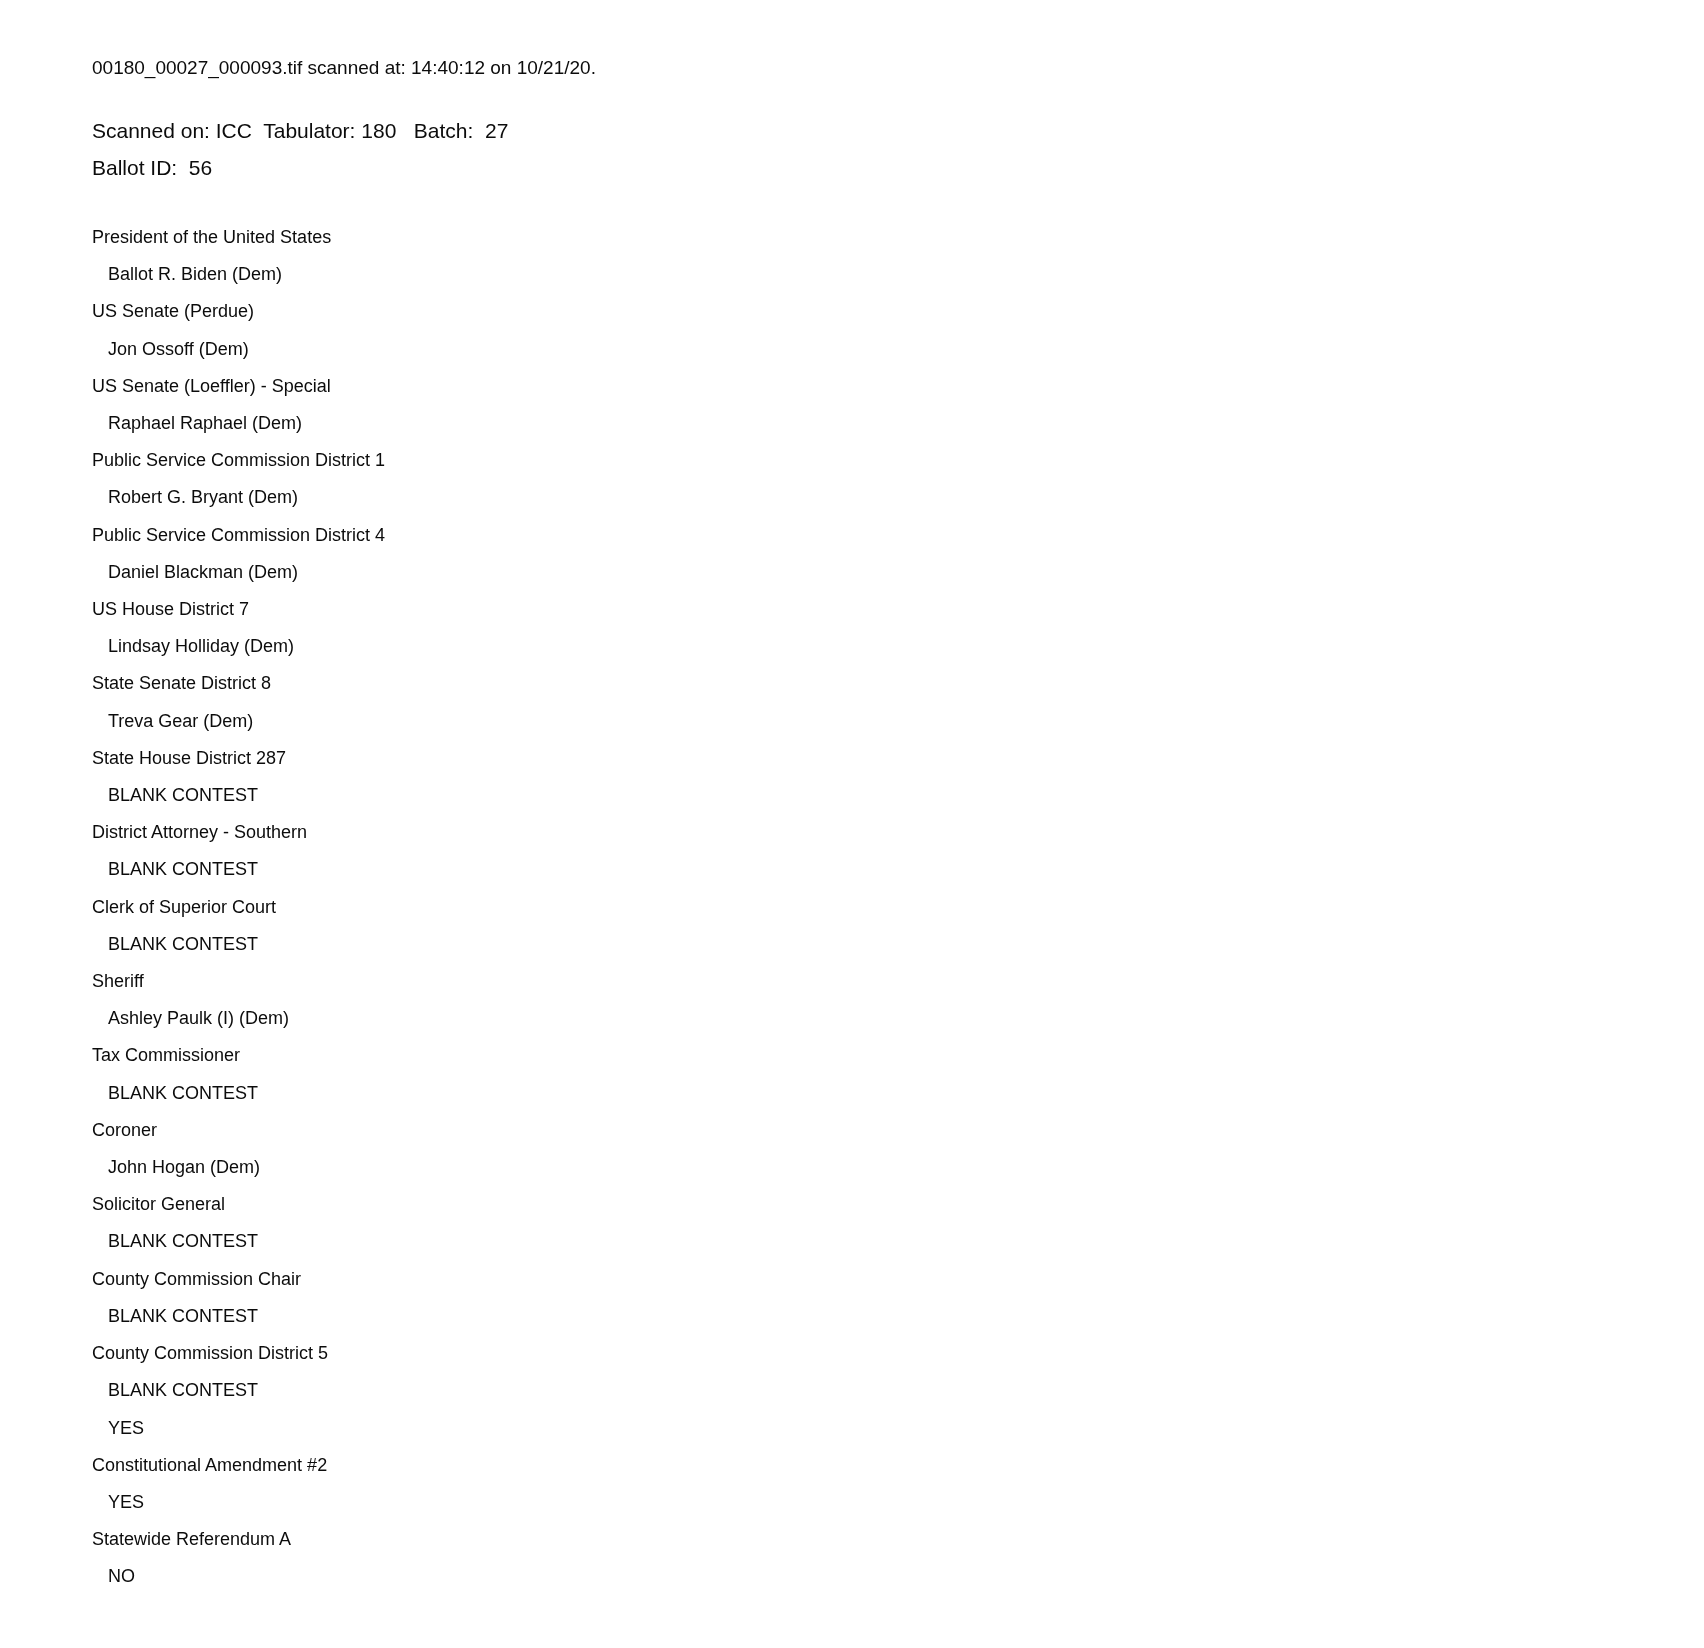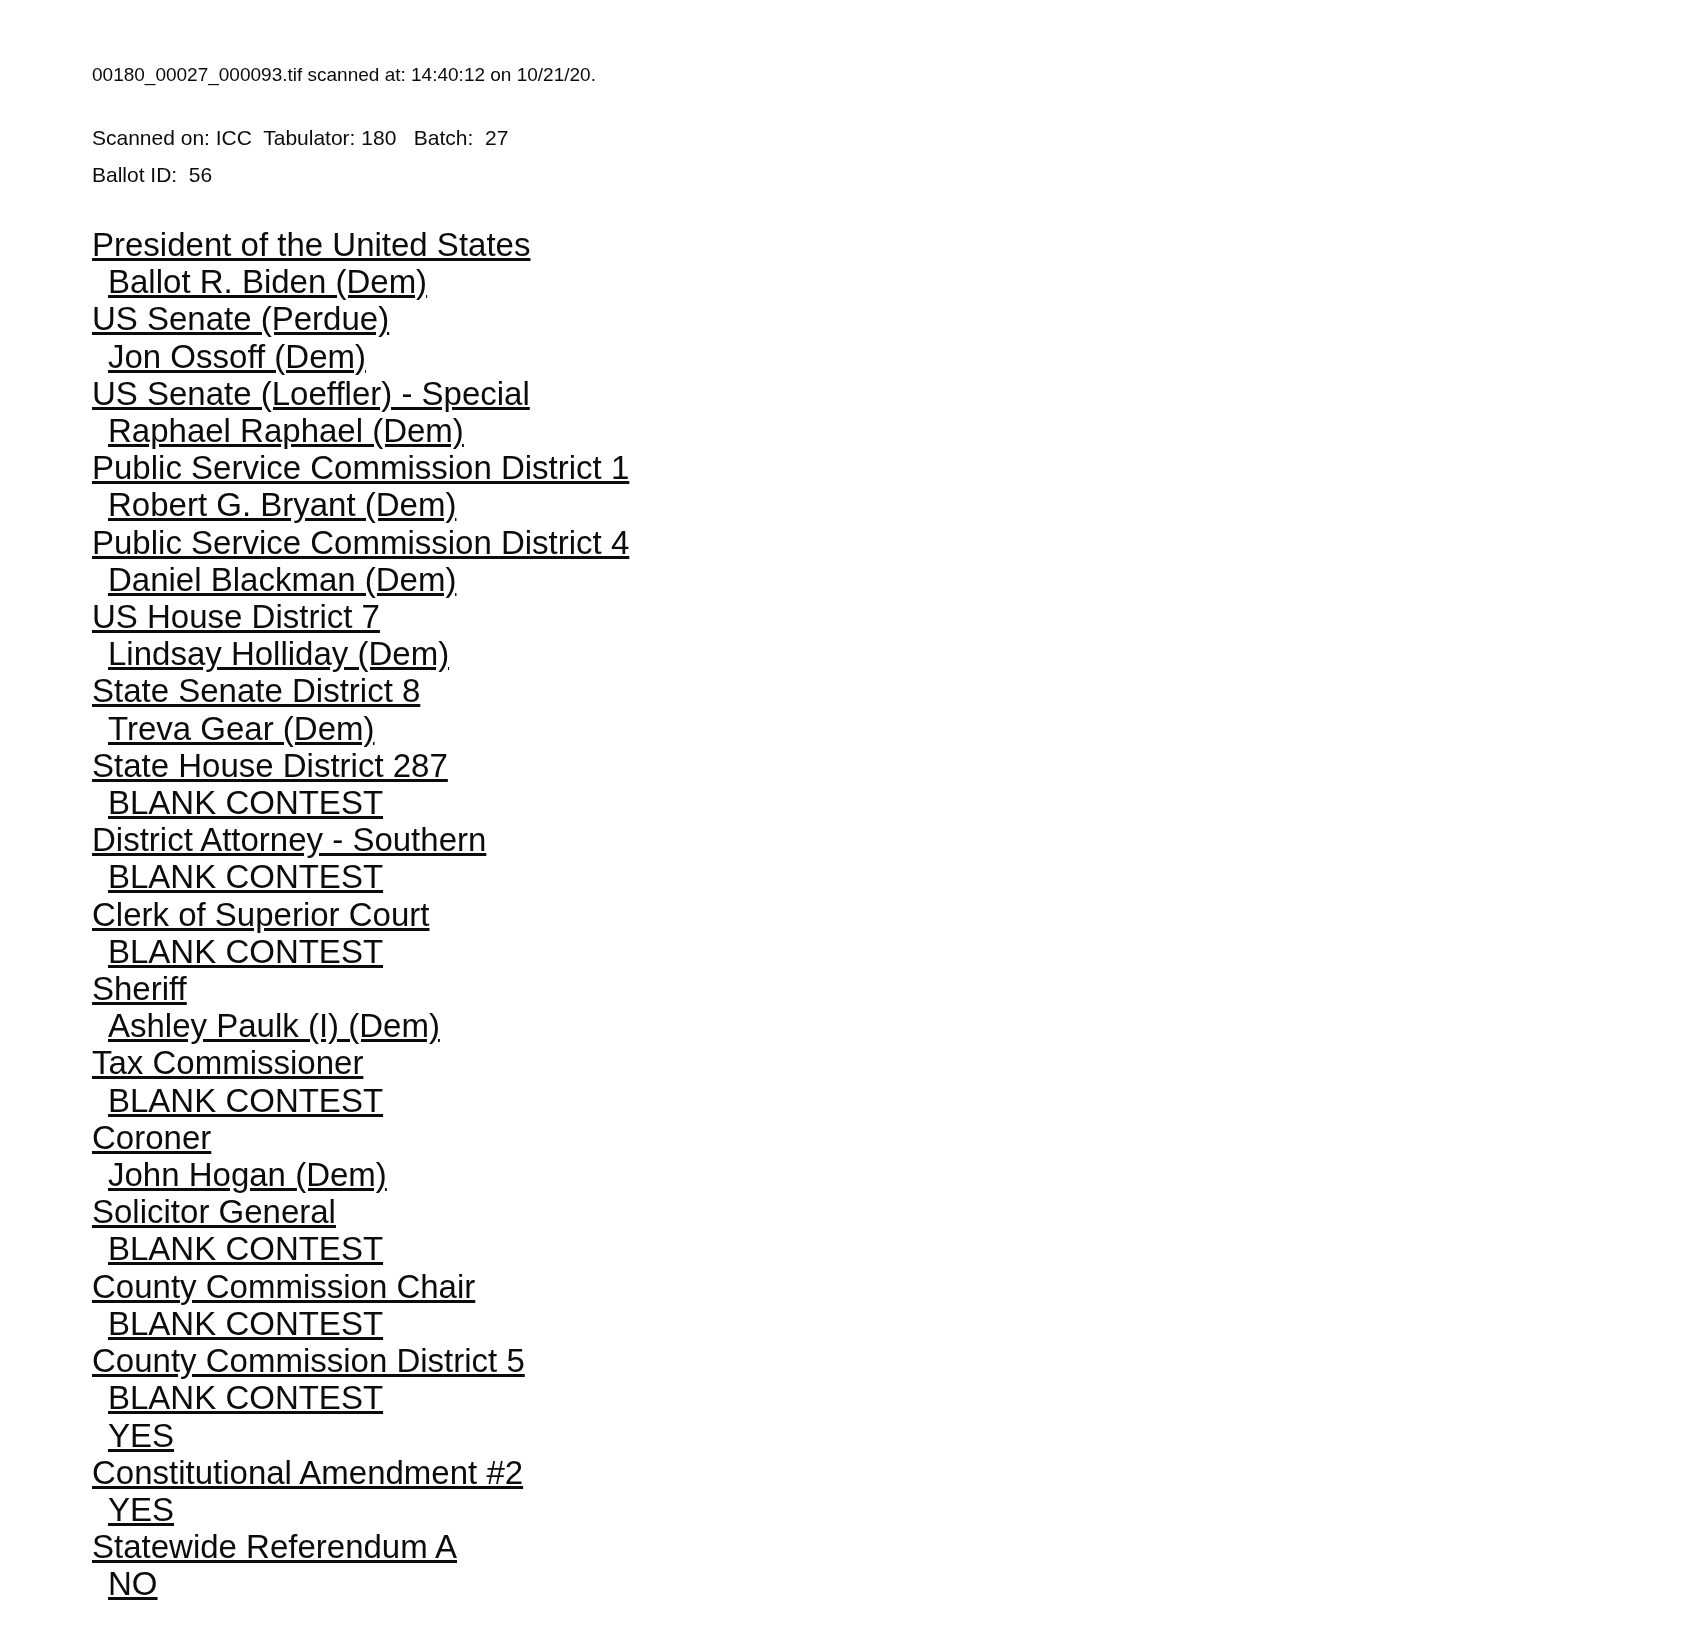--- a/index.html
+++ b/index.html
@@ -10,21 +10,21 @@
     width: 1704px;
     height: 1648px;
     background: #ffffff;
     font-family: "Liberation Sans", sans-serif;
     color: #0c0c0c;
     position: relative;
     overflow: hidden;
   }
   .page {
     position: absolute;
-    top: 13px;
+    top: 6px;
     left: 0;
     width: 1704px;
     height: 1240px;
     background: #ffffff;
   }
   .filename-line {
     position: absolute;
     left: 92px;
     top: 50px;
     font-size: 19px;
@@ -35,23 +35,22 @@
     position: absolute;
     left: 92px;
     top: 106px;
     font-size: 21px;
     line-height: 37px;
   }
   .contest-list {
     position: absolute;
     left: 92px;
     top: 213px;
-    font-size: 33px;
+    font-size: 18px;
     line-height: 37.2px;
-    text-decoration: underline;
   }
   .line {
     white-space: pre;
   }
   .selection {
     padding-left: 16px;
   }
 </style>
 </head>
 <body>

